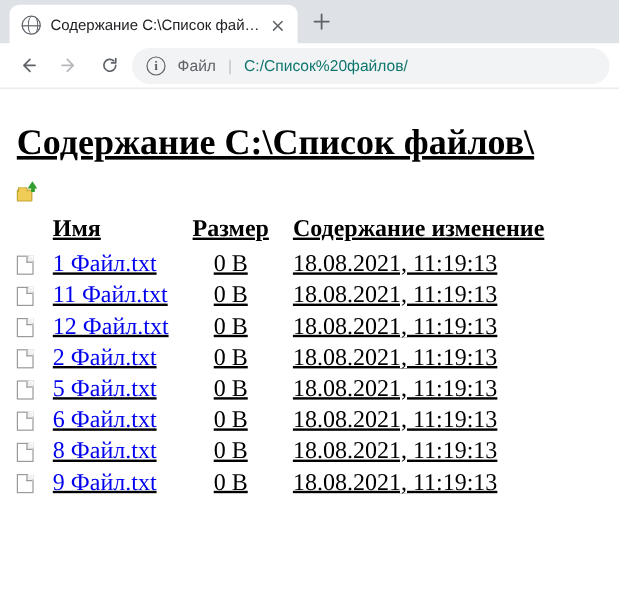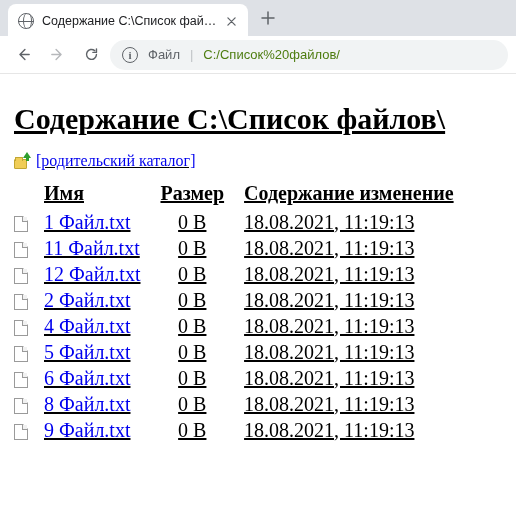--- a/index.html
+++ b/index.html
@@ -121,21 +121,21 @@
   }
   .omnibox .info {
     width: 16px; height: 16px;
     border: 1.3px solid #5f6368;
     border-radius: 50%;
     display: flex; align-items: center; justify-content: center;
     font-size: 11px; font-weight: bold;
     font-family: Georgia, serif;
   }
   .omnibox .sep { color: #c0c2c5; }
-  .omnibox .url { color: #4d7c0f; }
+  .omnibox .url { color: #0f766e; }
 
   .content {
     padding: 14px 14px;
     text-decoration: underline;
   }
   h1 {
     font-size: 30px;
     font-weight: bold;
     margin: 14px 0 16px 0;
   }
@@ -275,21 +275,20 @@
 </div>
 
 <div class="content">
   <h1>Содержание C:\Список файлов\</h1>
 
   <div class="parent-row">
     <span class="up-icon">
       <span class="folder"></span>
         <span class="arrow"></span>
     </span>
-    <a class="link">[родительский каталог]</a>
   </div>
 
   <table class="listing">
     <thead>
       <tr>
         <th class="icon-cell"></th>
         <th>Имя</th>
         <th>Размер</th>
         <th>Содержание изменение</th>
       </tr>
@@ -314,26 +313,20 @@
           <td class="date-cell">18.08.2021, 11:19:13</td>
         </tr>
         <tr>
           <td class="icon-cell"><span class="file-icon"></span></td>
           <td><a class="link">2 Файл.txt</a></td>
           <td class="size-cell">0 B</td>
           <td class="date-cell">18.08.2021, 11:19:13</td>
         </tr>
         <tr>
           <td class="icon-cell"><span class="file-icon"></span></td>
-          <td><a class="link">4 Файл.txt</a></td>
-          <td class="size-cell">0 B</td>
-          <td class="date-cell">18.08.2021, 11:19:13</td>
-        </tr>
-        <tr>
-          <td class="icon-cell"><span class="file-icon"></span></td>
           <td><a class="link">5 Файл.txt</a></td>
           <td class="size-cell">0 B</td>
           <td class="date-cell">18.08.2021, 11:19:13</td>
         </tr>
         <tr>
           <td class="icon-cell"><span class="file-icon"></span></td>
           <td><a class="link">6 Файл.txt</a></td>
           <td class="size-cell">0 B</td>
           <td class="date-cell">18.08.2021, 11:19:13</td>
         </tr>

